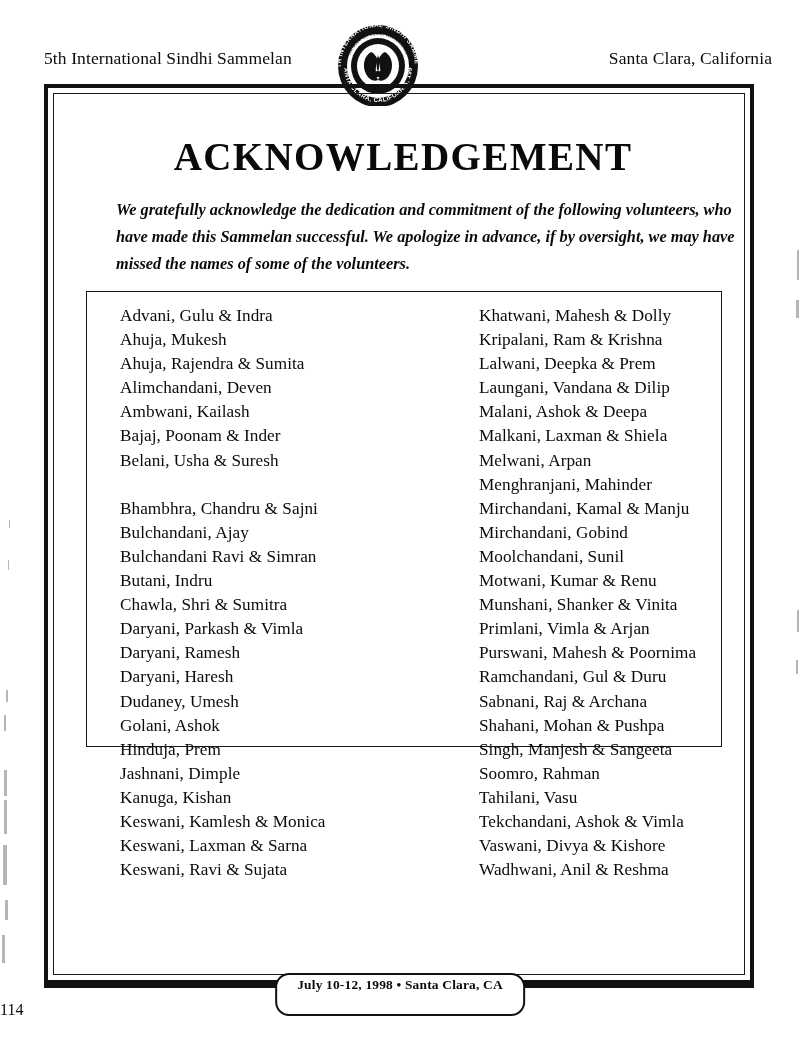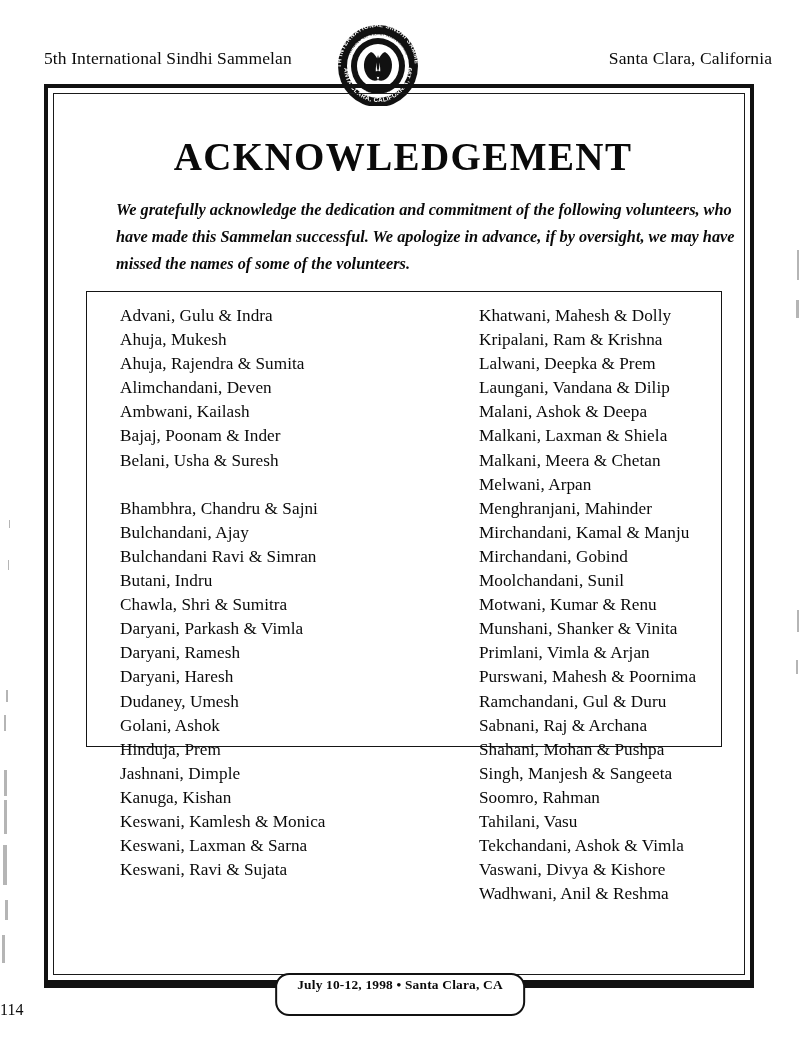--- a/index.html
+++ b/index.html
@@ -245,21 +245,20 @@
           <div class="name-line">Keswani, Laxman &amp; Sarna</div>
           <div class="name-line">Keswani, Ravi &amp; Sujata</div>
         </div>
       <div class="name-col right" id="col-right">
           <div class="name-line">Khatwani, Mahesh &amp; Dolly</div>
           <div class="name-line">Kripalani, Ram &amp; Krishna</div>
           <div class="name-line">Lalwani, Deepka &amp; Prem</div>
           <div class="name-line">Laungani, Vandana &amp; Dilip</div>
           <div class="name-line">Malani, Ashok &amp; Deepa</div>
           <div class="name-line">Malkani, Laxman &amp; Shiela</div>
-          <div class="name-line">Malkani, Meera &amp; Chetan</div>
           <div class="name-line">Melwani, Arpan</div>
           <div class="name-line">Menghranjani, Mahinder</div>
           <div class="name-line">Mirchandani, Kamal &amp; Manju</div>
           <div class="name-line">Mirchandani, Gobind</div>
           <div class="name-line">Moolchandani, Sunil</div>
           <div class="name-line">Motwani, Kumar &amp; Renu</div>
           <div class="name-line">Munshani, Shanker &amp; Vinita</div>
           <div class="name-line">Primlani, Vimla &amp; Arjan</div>
           <div class="name-line">Purswani, Mahesh &amp; Poornima</div>
           <div class="name-line">Ramchandani, Gul &amp; Duru</div>

